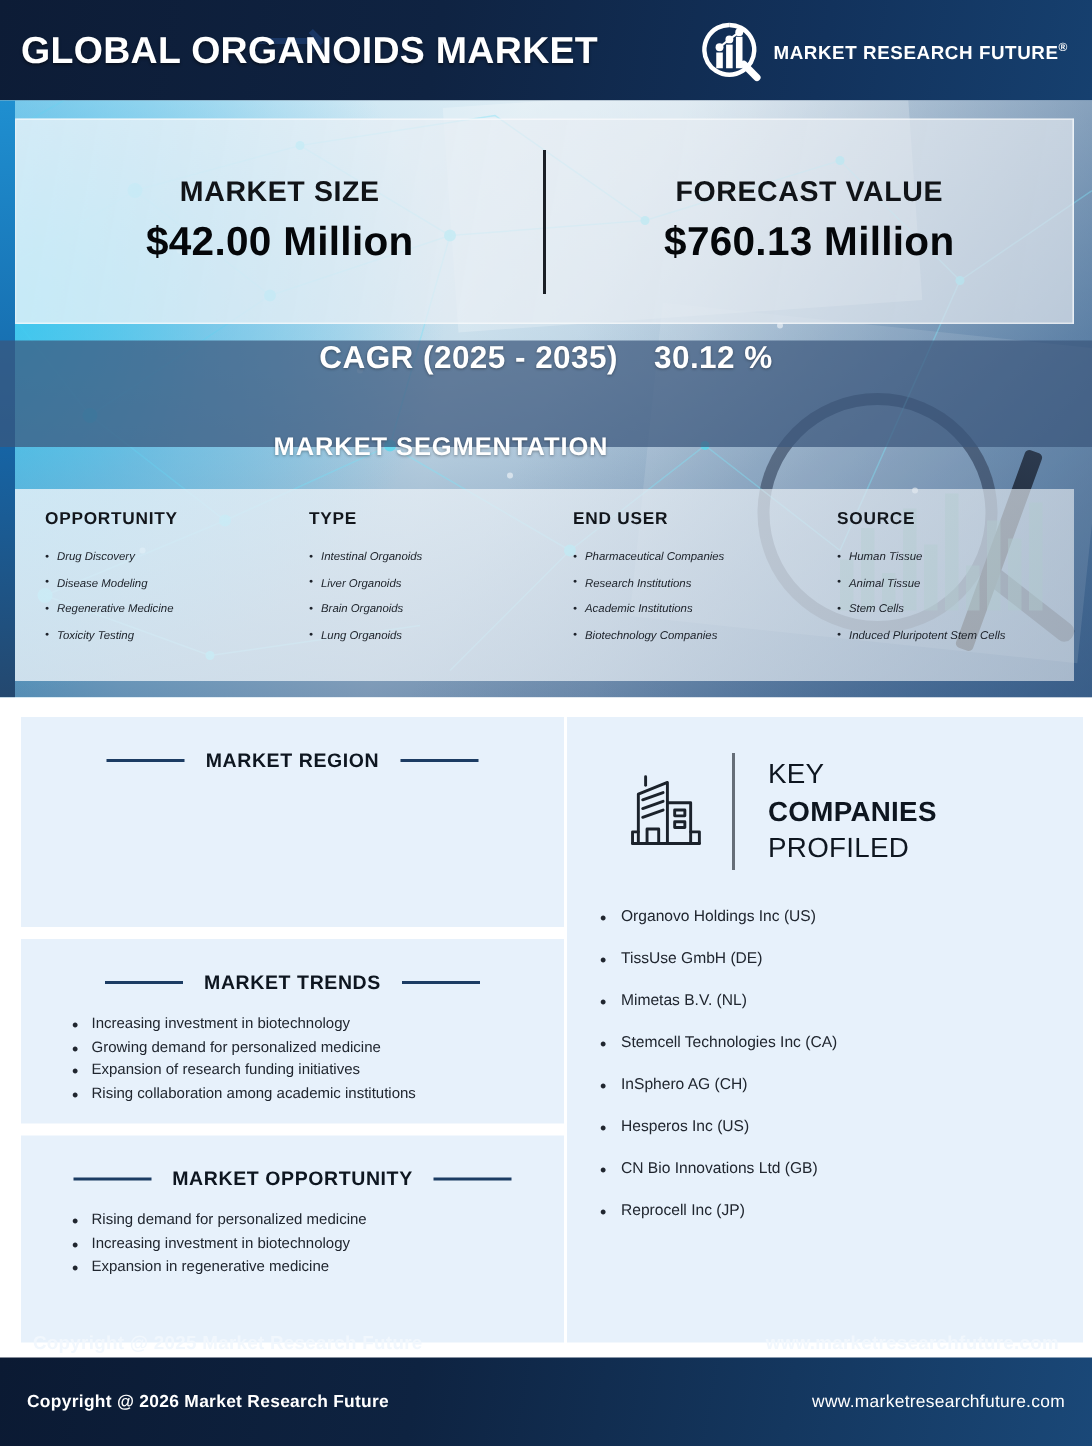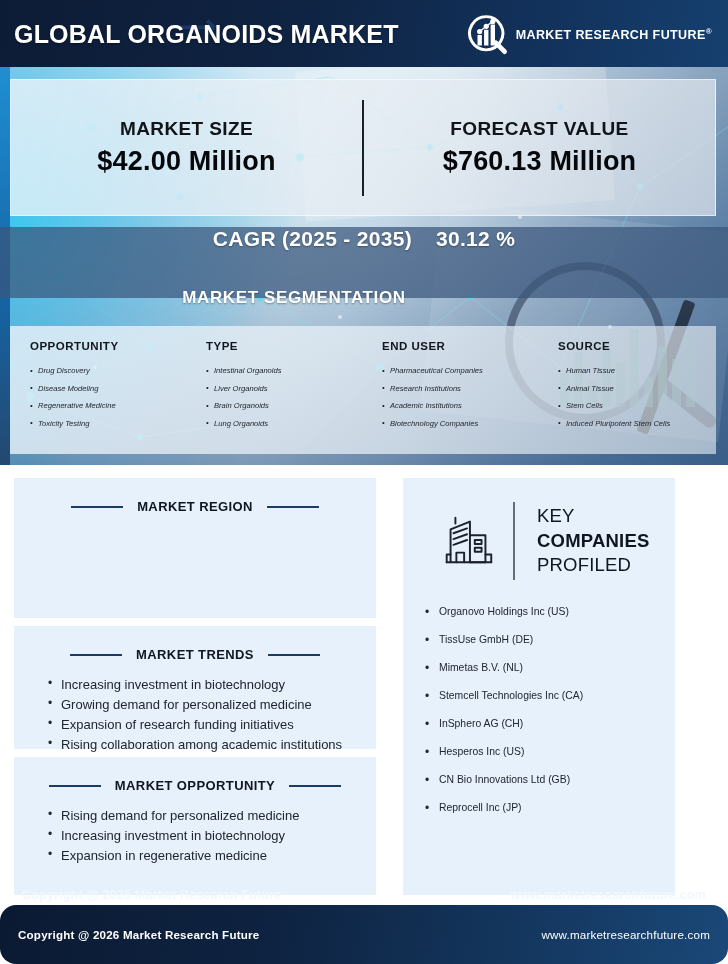--- a/index.html
+++ b/index.html
@@ -135,35 +135,35 @@
     content:"•"; position:absolute; left:0; top:-.5px; font-size:7.6px; color:#1b2028;
   }
 
   
   .lower { position:absolute; left:0; top:465px; width:728px; height:440px; background:#ffffff; }
   .card { position:absolute; background:#e7f1fb; }
 
   .card-region { left:14px; top:13px; width:362px; height:140px; }
   .card-trends { left:14px; top:161px; width:362px; height:123px; }
   .card-opp    { left:14px; top:292px; width:362px; height:138px; }
-  .card-comp   { left:378px; top:13px; width:272px; height:417px;margin-left:25px; }
+  .card-comp   { left:378px; top:13px; width:344px; height:417px; }
 
   .card-title-row {
     display:flex; align-items:center; justify-content:center; gap:14px;
     padding-top:21px;
   }
   .card-title {
     font-size:13px; font-weight:bold; color:#0e1620; letter-spacing:.4px;
     white-space:nowrap;
   }
   .rule { width:52px; height:2px; background:#1c3c63; }
 
   .bullets { list-style:none; margin:13px 0 0 34px; }
   .bullets li {
-    font-size:13px; color:#20262f; line-height:1.55;
+    font-size:10px; color:#20262f; line-height:1.55;
     position:relative; padding-left:13px;
   }
   .bullets li:before {
     content:"•"; position:absolute; left:0; top:-1px; font-size:12px; color:#20262f;
   }
 
   
   .kc-head { display:flex; align-items:center; padding:24px 0 0 34px; }
   .kc-icon { width:62px; height:62px; flex:0 0 62px; }
   .kc-divider { width:2px; height:78px; background:#666e78; margin:0 22px 0 14px; }
@@ -188,21 +188,20 @@
   }
   .wm-left  { left:22px; top:888px; }
   .wm-right { right:22px; top:888px; }
 
   
   .footer {
     position:absolute; left:0; top:905px; width:728px; height:59px;
     background:linear-gradient(100deg,#0b1a33 0%,#0e2341 38%,#14375f 72%,#1a4878 100%);
     display:flex; align-items:center; justify-content:space-between;
     padding:0 18px;
-    border-radius:16px;
   }
   .footer-left, .footer-right {
     font-size:11.6px; font-weight:bold; color:#ffffff; letter-spacing:.2px;
   }
   .footer-right { font-weight:normal; }
 </style>
 </head>
 <body>
 
 <div class="page">

